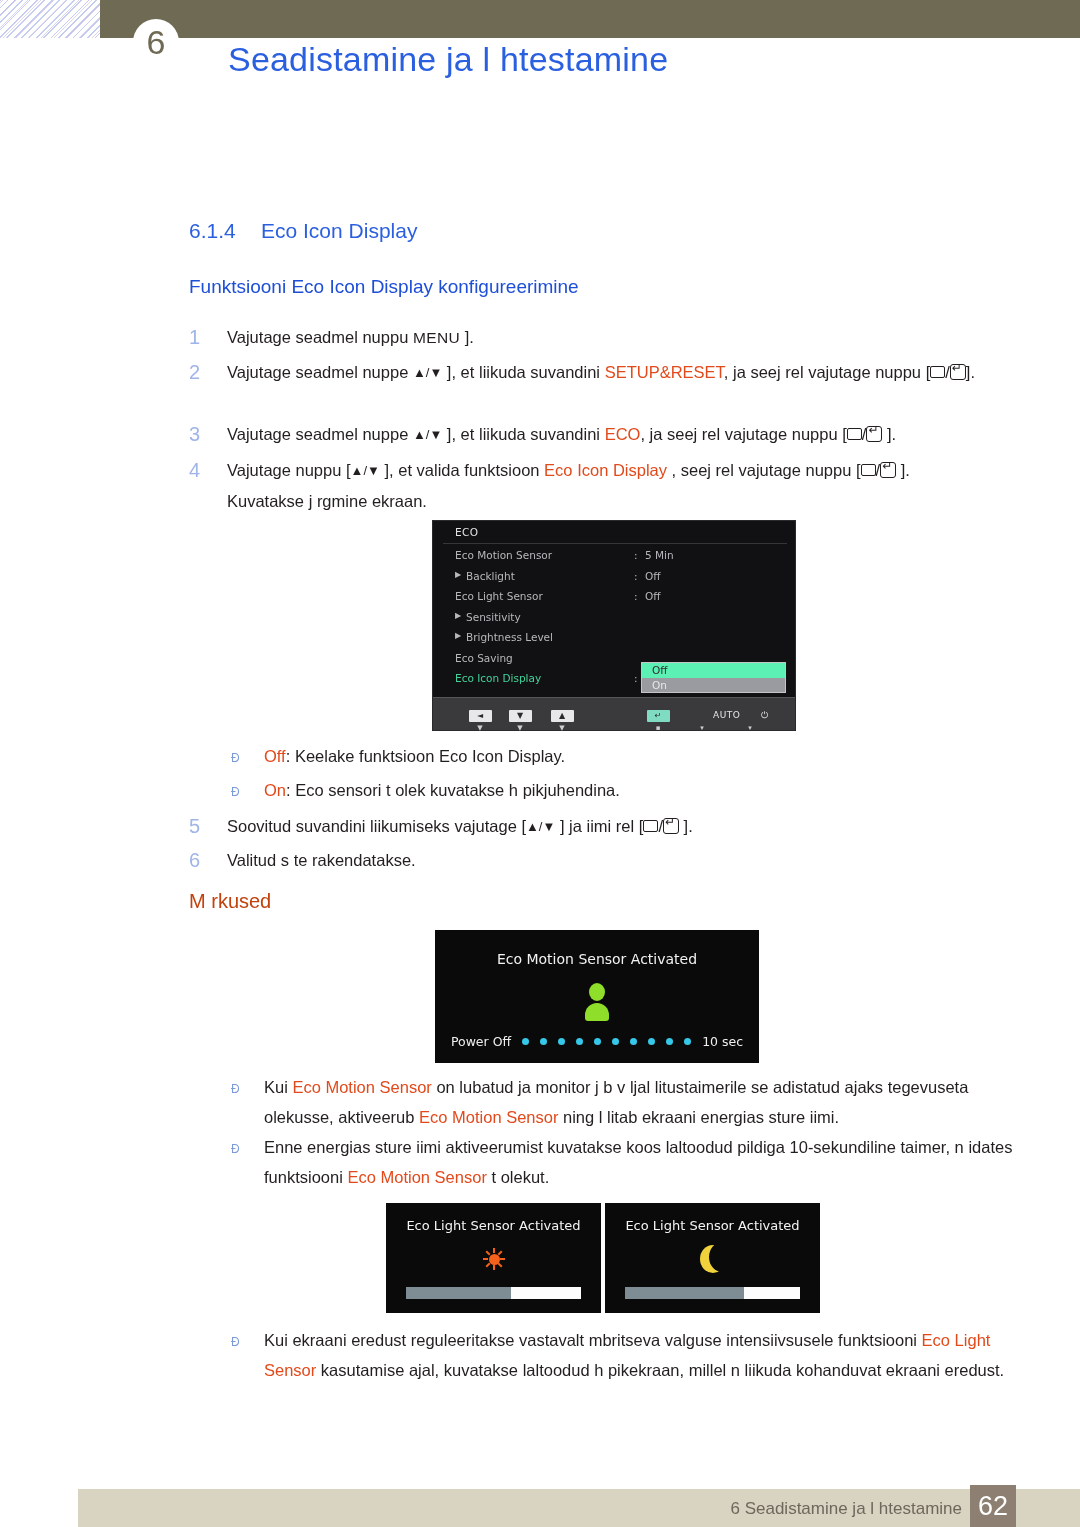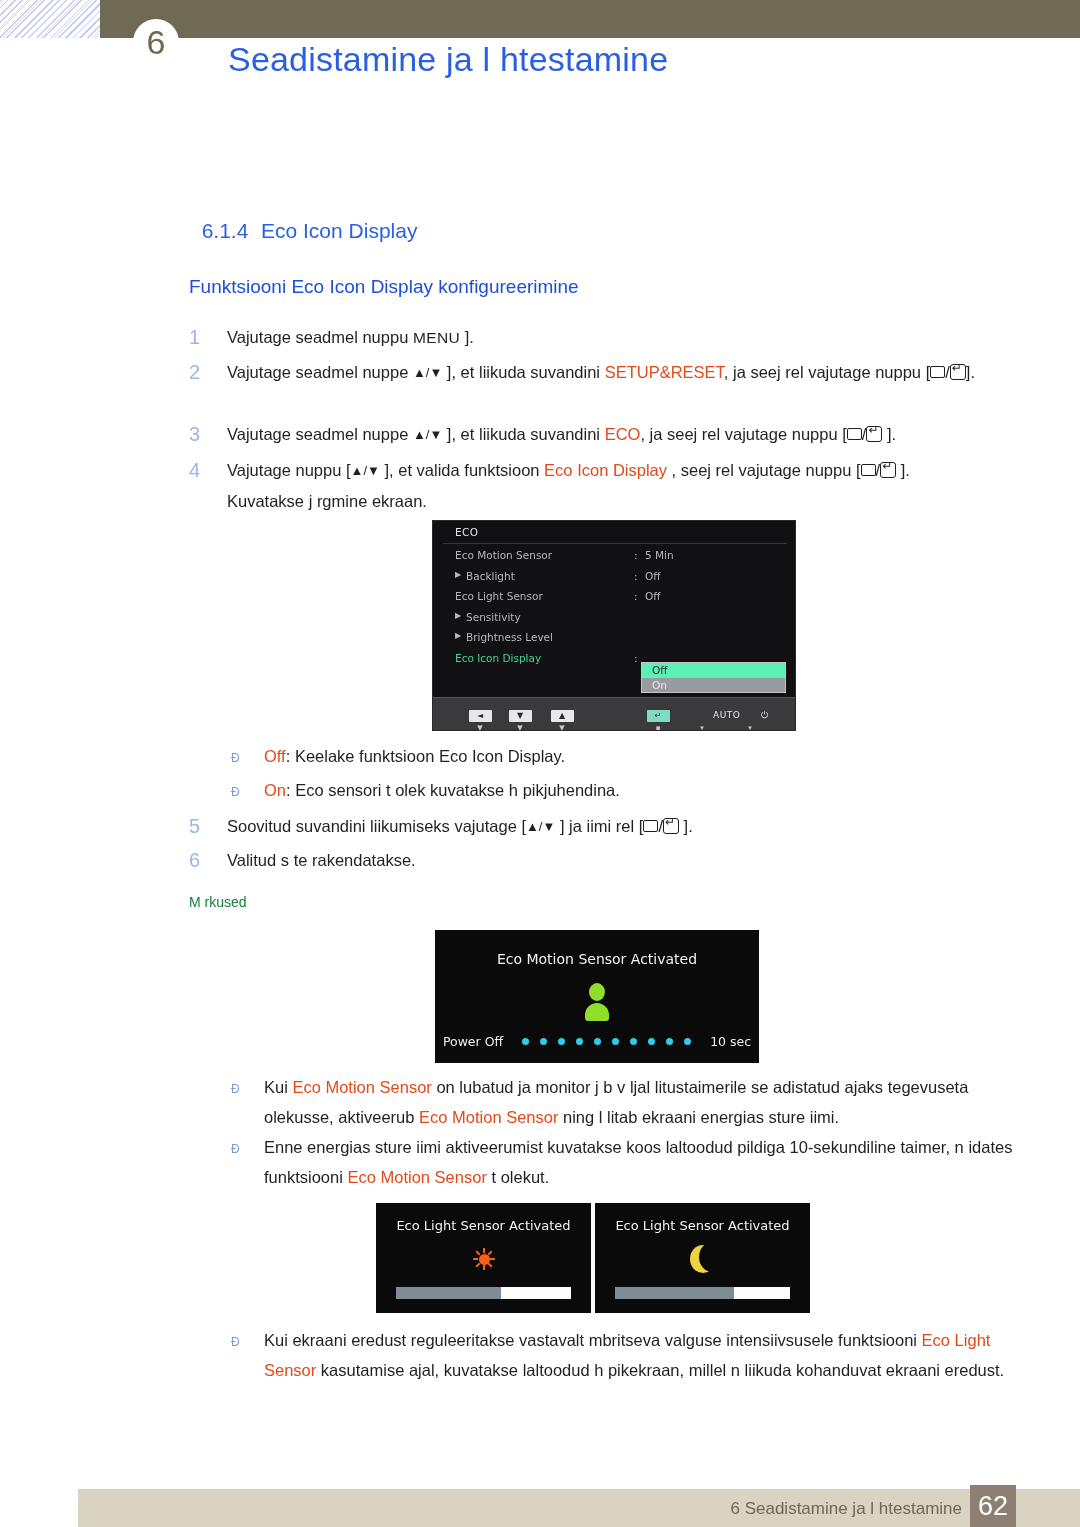--- a/index.html
+++ b/index.html
@@ -65,21 +65,21 @@
     white-space: nowrap;
   }
 
   .sec-head {
     position: absolute;
     left: 189px; top: 219px;
     font-size: 21px;
     color: #2a5fe0;
     white-space: nowrap;
   }
-  .sec-head .num { display: inline-block; width: 72px; text-align: center; }
+  .sec-head .num { display: inline-block; width: 72px; }
 
   .sub-head {
     position: absolute;
     left: 189px; top: 276px;
     font-size: 19px;
     color: #1d4ed8;
     white-space: nowrap;
   }
 
   .step {
@@ -294,39 +294,39 @@
     width: 24px; height: 18px;
     border-radius: 12px 12px 3px 3px;
     background: #8ede2a;
   }
   .mbar {
     position: absolute;
     left: 0; right: 0; bottom: 14px;
     display: flex;
     align-items: center;
     justify-content: center;
-    gap: 8px;
+    gap: 0;
   }
   .mbar .lab {
     color: #efefef;
     font-size: 12.5px;
     margin-right: 11px;
   }
   .mbar .lab.right { margin-right: 0; margin-left: 11px; }
   .mbar .dots { display: flex; gap: 11px; }
   .mbar .dot {
     width: 7px; height: 7px;
     border-radius: 50%;
     background: #36c8e8;
   }
 
   
   .light-pair {
     position: absolute;
-    left: 376px; top: 1203px;
+    left: 386px; top: 1203px;
     width: 498px; height: 110px;
   }
   .light-card {
     position: absolute;
     top: 0;
     width: 215px; height: 110px;
     background: #0a0a0a;
     font-family: "DejaVu Sans", sans-serif;
   }
   .light-card.a { left: 0; }
@@ -471,21 +471,21 @@
       <span class="body"><span>Valitud s te rakendatakse.</span></span>
     </div>
     <div class="bullet" style="top: 741px;">
       <span class="bdot">Đ</span>
       <span class="btext"><span class="red">Off</span>: Keelake funktsioon Eco Icon Display.</span>
     </div>
     <div class="bullet" style="top: 775px;">
       <span class="bdot">Đ</span>
       <span class="btext"><span class="red">On</span>: Eco sensori t olek kuvatakse h pikjuhendina.</span>
     </div>
-    <div class="step" style="top: 886px;"><span style="color: #15803d; font-size: 14px;">M rkused</span></div>
+    <div class="step" style="top: 886px;"><span style="color: #c2410c; font-size: 20px;">M rkused</span></div>
     <div class="bullet" style="top: 1072px;">
       <span class="bdot">Đ</span>
       <span class="btext"><span>Kui </span><span class="red">Eco Motion Sensor</span><span> on lubatud ja monitor j b v ljal litustaimerile se adistatud ajaks tegevuseta olekusse, aktiveerub </span><span class="red">Eco Motion Sensor</span><span> ning l litab ekraani energias sture iimi.</span></span>
     </div>
     <div class="bullet" style="top: 1132px;">
       <span class="bdot">Đ</span>
       <span class="btext"><span>Enne energias sture iimi aktiveerumist kuvatakse koos laltoodud pildiga 10-sekundiline taimer, n idates funktsiooni </span><span class="red">Eco Motion Sensor</span><span> t olekut.</span></span>
     </div>
     <div class="bullet" style="top: 1325px;">
       <span class="bdot">Đ</span>
@@ -514,20 +514,23 @@
         <span class="val">Off</span>
       </div>
       <div class="osd-row">
         <span class="arw">▶</span>
         <span class="lbl ind">Sensitivity</span>
       </div>
       <div class="osd-row">
         <span class="arw">▶</span>
         <span class="lbl ind">Brightness Level</span>
       </div>
+      <div class="osd-row">
+        <span class="lbl">Eco Saving</span>
+      </div>
       <div class="osd-row active">
         <span class="lbl">Eco Icon Display</span>
         <span class="col">:</span>
       </div>
     </div>
 
   <div class="osd-popup">
     <div class="opt sel">Off</div>
     <div class="opt">On</div>
   </div>

